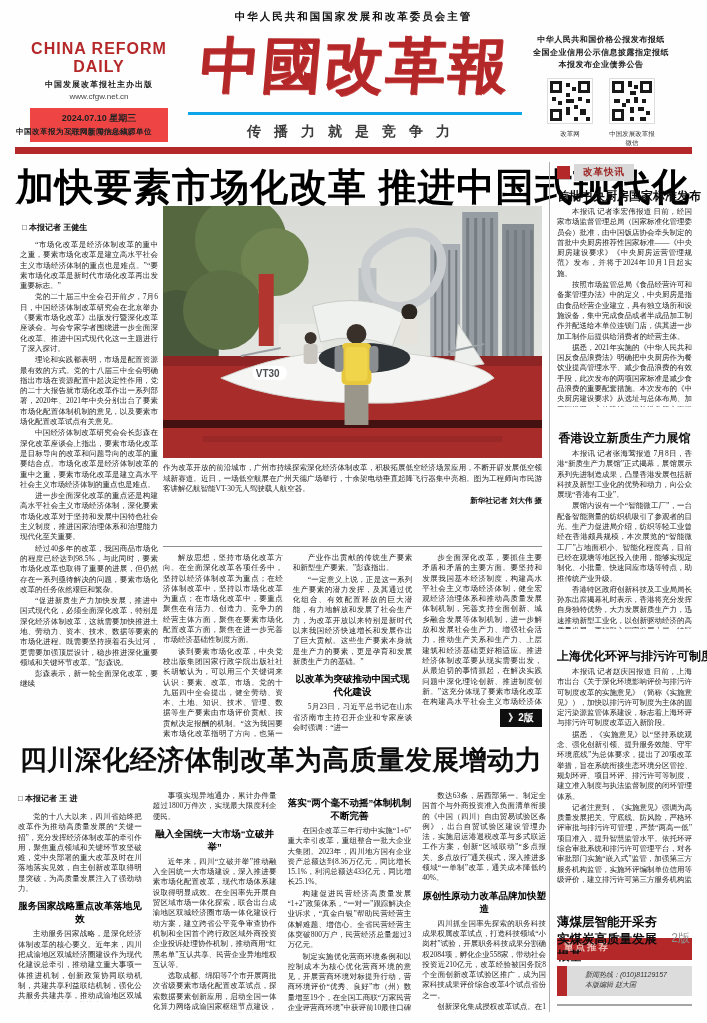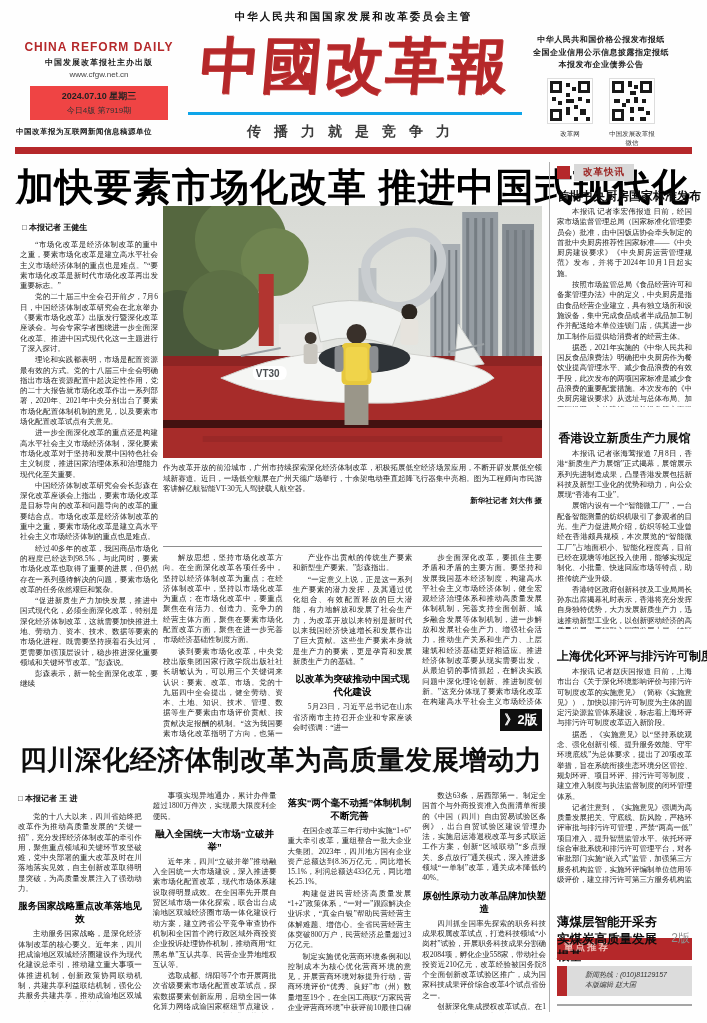--- a/index.html
+++ b/index.html
@@ -2,21 +2,21 @@
 <html lang="zh"><head>
 <meta charset="utf-8">
 <style>
   html,body{margin:0;padding:0;}
   body{background:#dfe5ea;font-family:"Liberation Sans",sans-serif;}
   .paper{position:relative;width:707px;height:1023px;margin:0 auto;background:#fefefe;overflow:hidden;}
 
   
   .supervisor{position:absolute;top:10px;left:0;width:100%;text-align:center;font-size:10.5px;font-weight:bold;color:#111;letter-spacing:2px;}
   .mast-left{position:absolute;left:20px;top:40px;width:158px;text-align:center;}
-  .mast-english{font-size:12px;font-weight:900;color:#b5282a;letter-spacing:1px;font-family:"Liberation Sans",sans-serif;}
+  .mast-english{font-size:16px;font-weight:900;color:#b5282a;letter-spacing:1px;font-family:"Liberation Sans",sans-serif;}
   .mast-publisher{font-size:8px;font-weight:bold;color:#222;margin-top:3px;letter-spacing:1px;}
   .mast-site{font-size:8px;color:#444;margin-top:2px;}
   .datebox{margin:7px auto 0;width:130px;background:#ef4444;padding:4px 4px;}
   .dateline{font-size:9px;font-weight:bold;color:#222;}
   .issueline{font-size:8px;color:#333;margin-top:2px;}
   .source-note{position:absolute;left:16px;top:127px;font-size:7.5px;font-weight:bold;color:#222;letter-spacing:.5px;}
   .mast-title{position:absolute;left:188px;top:26px;width:334px;text-align:center;font-family:"DejaVu Serif",serif;font-weight:bold;color:#b5282a;font-size:60px;line-height:78px;letter-spacing:2px;transform:skewX(-5deg);text-shadow:1px 1px 0 #c4403f;}
   .mast-right{position:absolute;left:508px;top:34px;width:186px;text-align:center;}
   .mast-right-line{font-size:8px;font-weight:bold;color:#222;line-height:12.5px;margin:0;letter-spacing:.5px;}
   .qr-row{display:flex;justify-content:center;gap:16px;margin-top:6px;}
@@ -37,21 +37,21 @@
   .a1-byline{position:absolute;left:22px;top:222px;font-size:8px;font-weight:bold;color:#111;}
   .a1-colleft{position:absolute;left:20px;top:240px;width:138px;height:500px;overflow:hidden;}
   .photo{position:absolute;left:163px;top:206px;width:379px;height:252px;background:#cfd2cd;}
   .photo svg{display:block;width:100%;height:100%;}
   .caption{position:absolute;left:163px;top:463px;width:379px;}
   .caption-text{font-size:7.5px;line-height:10.5px;text-align:justify;color:#1d1d1d;font-family:"Liberation Serif",serif;}
   .caption-credit{font-size:7.5px;font-weight:bold;text-align:right;color:#111;margin-top:1px;}
   .cap-rule{position:absolute;left:163px;top:546px;width:379px;height:1px;background:#8d8d8d;}
   .a1-cols{position:absolute;left:163px;top:553px;width:379px;height:184px;display:flex;gap:10px;}
   .a1-col{flex:1;overflow:hidden;position:relative;}
-  .jump-note{display:block;margin:4px 0 0 auto;width:42px;background:#0f0f0f;color:#fff;font-size:13px;font-weight:bold;text-align:center;padding:2px 0;}
+  .jump-note{display:block;margin:4px 0 0 auto;width:42px;background:#0f0f0f;color:#fff;font-size:10px;font-weight:bold;text-align:center;padding:2px 0;}
 
   
   .a2-headline{position:absolute;left:16px;top:742px;width:530px;text-align:center;font-size:27px;font-weight:900;color:#0d0d0d;letter-spacing:.5px;white-space:nowrap;font-family:"Liberation Sans",sans-serif;}
   .a2-cols{position:absolute;left:18px;top:791px;width:528px;height:222px;display:flex;gap:11px;}
   .a2-col{flex:1;overflow:hidden;}
   .a2-byline{font-size:8px;font-weight:bold;color:#111;margin:2px 0 8px;}
 
   
   .vrule{position:absolute;left:549px;top:162px;width:1px;height:850px;background:#adadad;}
   .news-col{position:absolute;left:557px;top:162px;width:135px;}
@@ -163,22 +163,22 @@
 
   <div class="redbar"></div>
 
   <div class="a1-headline">加快要素市场化改革 推进中国式现代化</div>
   <div class="a1-byline">□ 本报记者 王健生</div>
 
   <div class="a1-colleft colbox">
       <p class="para">“市场化改革是经济体制改革的重中之重，要素市场化改革是建立高水平社会主义市场经济体制的重点也是难点。”“要素市场化改革是新时代市场化改革再出发重要标志。”</p>
       <p class="para">党的二十届三中全会召开前夕，7月6日，中国经济体制改革研究会在北京举办《要素市场化改革》出版发行暨深化改革座谈会。与会专家学者围绕进一步全面深化改革、推进中国式现代化这一主题进行了深入探讨。</p>
       <p class="para">理论和实践都表明，市场是配置资源最有效的方式。党的十八届三中全会明确指出市场在资源配置中起决定性作用，党的二十大报告就市场化改革作出一系列部署，2020年、2021年中央分别出台了要素市场化配置体制机制的意见，以及要素市场化配置改革试点有关意见。</p>
+      <p class="para">中国经济体制改革研究会会长彭森在深化改革座谈会上指出，要素市场化改革是目标导向的改革和问题导向的改革的重要结合点。市场化改革是经济体制改革的重中之重，要素市场化改革是建立高水平社会主义市场经济体制的重点也是难点。</p>
       <p class="para">进一步全面深化改革的重点还是构建高水平社会主义市场经济体制，深化要素市场化改革对于坚持和发展中国特色社会主义制度，推进国家治理体系和治理能力现代化至关重要。</p>
-      <p class="para">中国经济体制改革研究会会长彭森在深化改革座谈会上指出，要素市场化改革是目标导向的改革和问题导向的改革的重要结合点。市场化改革是经济体制改革的重中之重，要素市场化改革是建立高水平社会主义市场经济体制的重点也是难点。</p>
       <p class="para">经过40多年的改革，我国商品市场化的程度已经达到98.5%，与此同时，要素市场化改革也取得了重要的进展，但仍然存在一系列亟待解决的问题，要素市场化改革的任务依然艰巨和繁杂。</p>
       <p class="para">“促进新质生产力加快发展，推进中国式现代化，必须全面深化改革，特别是深化经济体制改革，这就需要加快推进土地、劳动力、资本、技术、数据等要素的市场化进程。既需要坚持摸着石头过河，更需要加强顶层设计，稳步推进深化重要领域和关键环节改革。”彭森说。</p>
       <p class="para">彭森表示，新一轮全面深化改革，要继续</p>
     </div>
 
   <div class="photo">
     <svg viewBox="0 0 380 252" preserveAspectRatio="none" xmlns="http://www.w3.org/2000/svg">
       <defs>
         <linearGradient id="sky" x1="0" y1="0" x2="0" y2="1">
           <stop offset="0" stop-color="#d8dad5"></stop>

